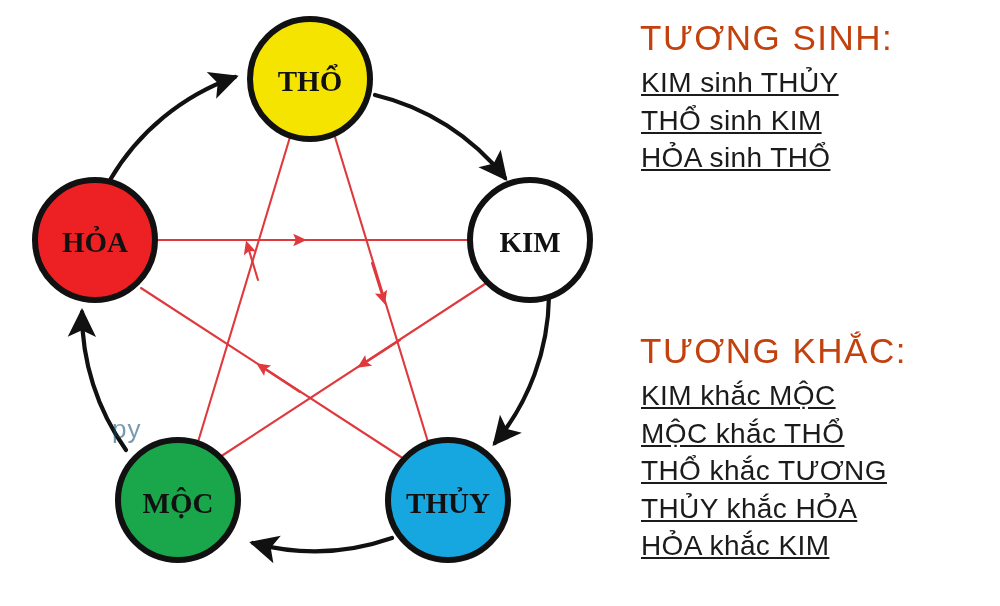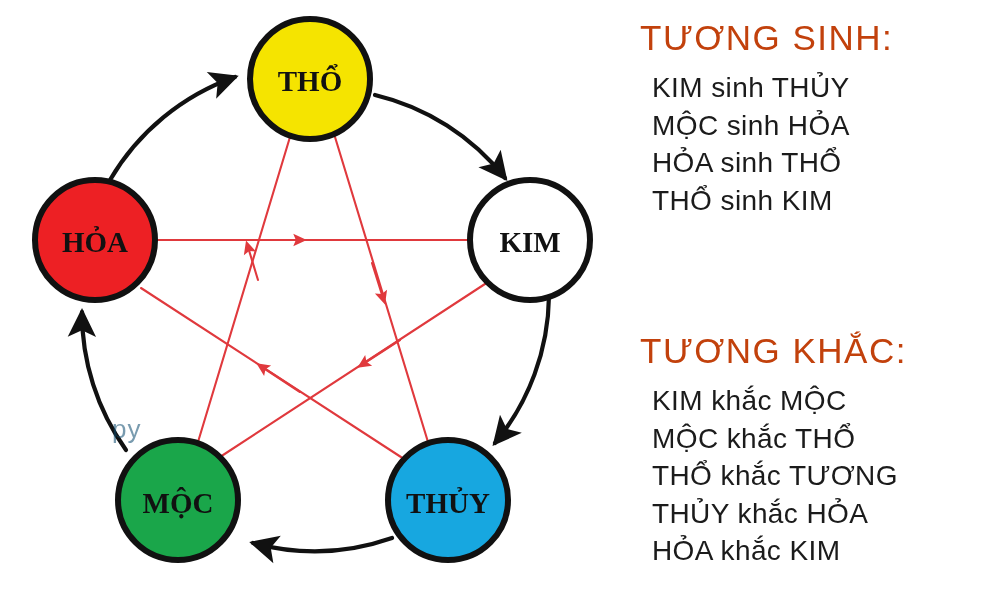--- a/index.html
+++ b/index.html
@@ -41,21 +41,21 @@
   .block-title{
     font-family:"Liberation Sans", sans-serif;
     font-size:35px;
     font-weight:400;
     letter-spacing:1.5px;
     line-height:1.12;
     margin:0 0 7px 0;
     white-space:nowrap;
     color:#c2410c;
   }
-  .rule-list{list-style:none;margin:12px;padding:0;}
+  .rule-list{list-style:none;margin:1px;padding:0;text-decoration:underline;}
   .rule-list li{
     font-family:"Liberation Sans", sans-serif;
     font-size:28px;
     font-weight:400;
     line-height:1.34;
     letter-spacing:0.4px;
     white-space:nowrap;
     color:#1b1b1b;
   }
 
@@ -141,23 +141,22 @@
 
     <div class="watermark">py</div>
   </div>
 
   <div class="panel">
 
     <div class="block sinh">
       <h2 class="block-title">TƯƠNG SINH:</h2>
       <ul class="rule-list">
         <li>KIM sinh THỦY</li>
-        <li>MỘC sinh HỎA</li>
+        <li>THỔ sinh KIM</li>
         <li>HỎA sinh THỔ</li>
-        <li>THỔ sinh KIM</li>
       </ul>
     </div>
 
     <div class="block khac">
       <h2 class="block-title">TƯƠNG KHẮC:</h2>
       <ul class="rule-list">
         <li>KIM khắc MỘC</li>
         <li>MỘC khắc THỔ</li>
         <li>THỔ khắc TƯƠNG</li>
         <li>THỦY khắc HỎA</li>

